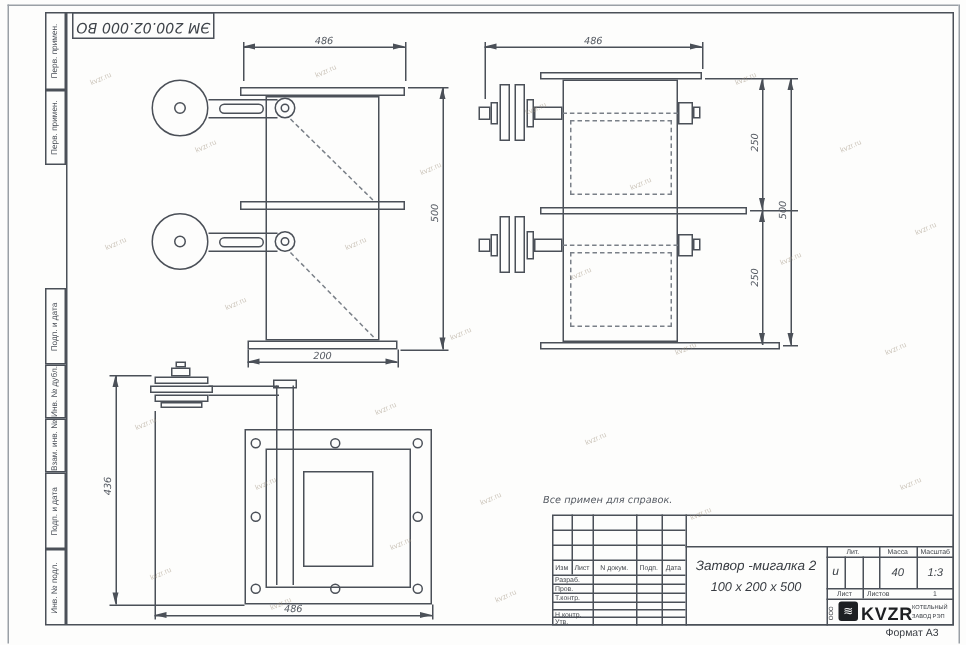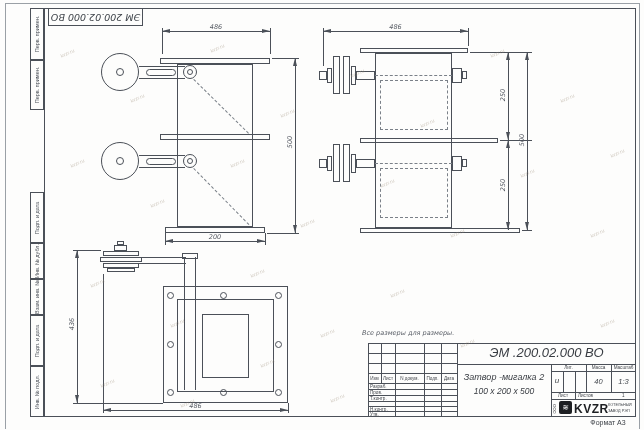--- a/index.html
+++ b/index.html
@@ -184,21 +184,21 @@
   <div class="aw aD" style="left:75px;top:395px;"></div>
   <div class="dim dimv" style="left:52px;top:320px;">436</div>
 
   <div class="ln" style="left:103px;top:274px;width:1px;height:139px;"></div>
   <div class="ln" style="left:288px;top:403px;width:1px;height:10px;"></div>
   <div class="ln" style="left:103px;top:410px;width:185px;height:1px;"></div>
   <div class="aw aL" style="left:103px;top:408px;"></div>
   <div class="aw aR" style="left:280px;top:408px;"></div>
   <div class="dim" style="left:103px;top:402px;width:185px;">486</div>
 
-  <div class="dim" style="left:362px;top:329px;width:120px;text-align:left;">Все размеры для размеры.</div>
+  <div class="dim" style="left:362px;top:329px;width:120px;text-align:left;">Все примен для справок.</div>
 
   <div class="bx" style="left:368px;top:343px;width:268px;height:74px;"></div>
 
   <div class="ln" style="left:381px;top:343px;width:1px;height:40px;"></div>
   <div class="ln" style="left:395px;top:343px;width:1px;height:74px;"></div>
   <div class="ln" style="left:424px;top:343px;width:1px;height:74px;"></div>
   <div class="ln" style="left:441px;top:343px;width:1px;height:74px;"></div>
   <div class="ln" style="left:457px;top:343px;width:1px;height:74px;"></div>
   <div class="ln" style="left:551px;top:364px;width:1px;height:53px;"></div>
 
@@ -218,21 +218,20 @@
   <div class="tbt ctr" style="left:424px;top:376px;width:17px;">Подп.</div>
   <div class="tbt ctr" style="left:441px;top:376px;width:16px;">Дата</div>
 
   <div class="tbt" style="left:370px;top:384px;">Разраб.</div>
   <div class="tbt" style="left:370px;top:390px;">Пров.</div>
   <div class="tbt" style="left:370px;top:396px;">Т.контр.</div>
   <div class="tbt" style="left:370px;top:407px;">Н.контр.</div>
   <div class="tbt" style="left:370px;top:412px;">Утв.</div>
 
   <div class="ln" style="left:457px;top:364px;width:179px;height:1px;"></div>
-  <div style="position:absolute;left:457px;top:345px;width:179px;text-align:center;font:italic 13px 'Liberation Sans',sans-serif;color:#383c42;">ЭМ .200.02.000 ВО</div>
 
   <div style="position:absolute;left:457px;top:372px;width:94px;text-align:center;font:italic 9px 'Liberation Sans',sans-serif;color:#383c42;">Затвор -мигалка 2</div>
   <div style="position:absolute;left:457px;top:386px;width:94px;text-align:center;font:italic 8.5px 'Liberation Sans',sans-serif;color:#383c42;">100 х 200 х 500</div>
 
   <div class="ln" style="left:551px;top:371px;width:85px;height:1px;"></div>
   <div class="ln" style="left:586px;top:364px;width:1px;height:28px;"></div>
   <div class="ln" style="left:611px;top:364px;width:1px;height:28px;"></div>
   <div class="ln" style="left:563px;top:371px;width:1px;height:21px;"></div>
   <div class="ln" style="left:575px;top:371px;width:1px;height:21px;"></div>
   <div class="ln" style="left:551px;top:392px;width:85px;height:1px;"></div>

